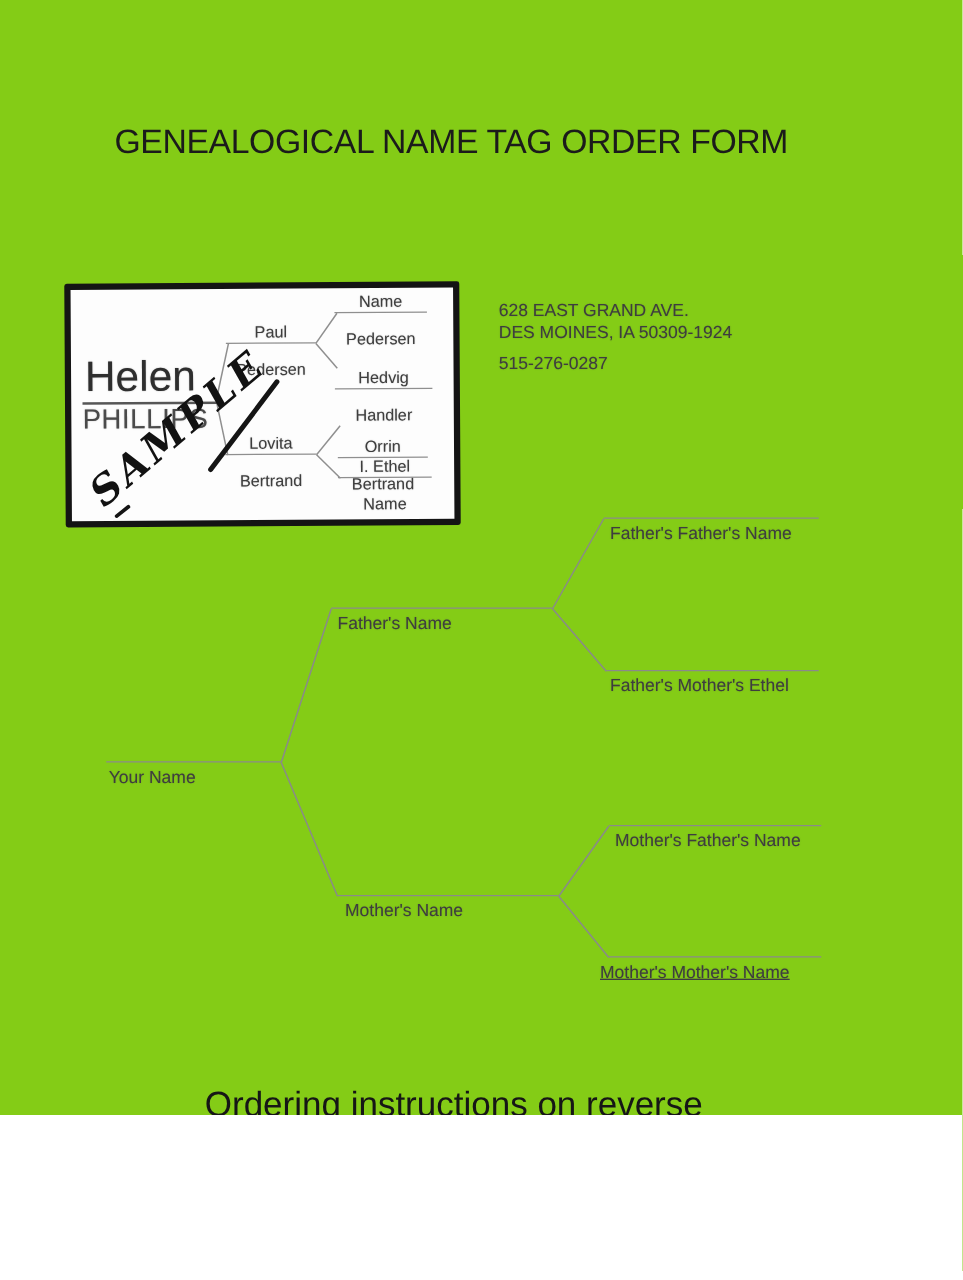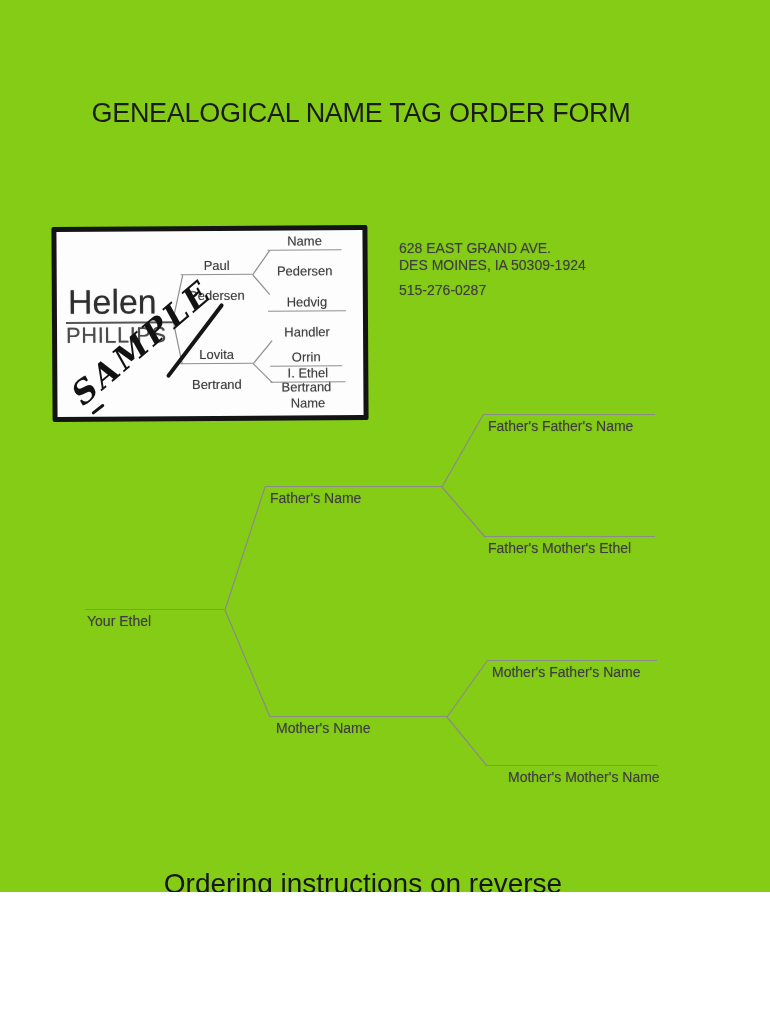--- a/index.html
+++ b/index.html
@@ -125,23 +125,23 @@
   </svg>
 
   <div class="fill-line" style="left:85px;top:609px;width:140px;"></div>
   <div class="fill-line" style="left:265px;top:486px;width:177px;"></div>
   <div class="fill-line" style="left:483px;top:414px;width:172px;"></div>
   <div class="fill-line" style="left:485px;top:536px;width:170px;"></div>
   <div class="fill-line" style="left:270px;top:716px;width:177px;"></div>
   <div class="fill-line" style="left:487px;top:660px;width:170px;"></div>
   <div class="fill-line" style="left:487px;top:765px;width:170px;"></div>
 
-  <div class="tree-label scan" style="left:87px;top:613px;">Your Ethel</div>
+  <div class="tree-label scan" style="left:87px;top:613px;">Your Name</div>
   <div class="tree-label scan" style="left:270px;top:490px;">Father's Name</div>
   <div class="tree-label scan" style="left:488px;top:418px;">Father's Father's Name</div>
   <div class="tree-label scan" style="left:488px;top:540px;">Father's Mother's Ethel</div>
   <div class="tree-label scan" style="left:276px;top:720px;">Mother's Name</div>
   <div class="tree-label scan" style="left:492px;top:664px;">Mother's Father's Name</div>
-  <div class="tree-label scan" style="left:508px;top:769px;">Mother's Mother's Name</div>
+  <div class="tree-label scan" style="left:480px;top:769px;text-decoration:underline;">Mother's Mother's Name</div>
 
   <div class="footer-note">Ordering instructions on reverse</div>
 
 </div>
 
 </body></html>

